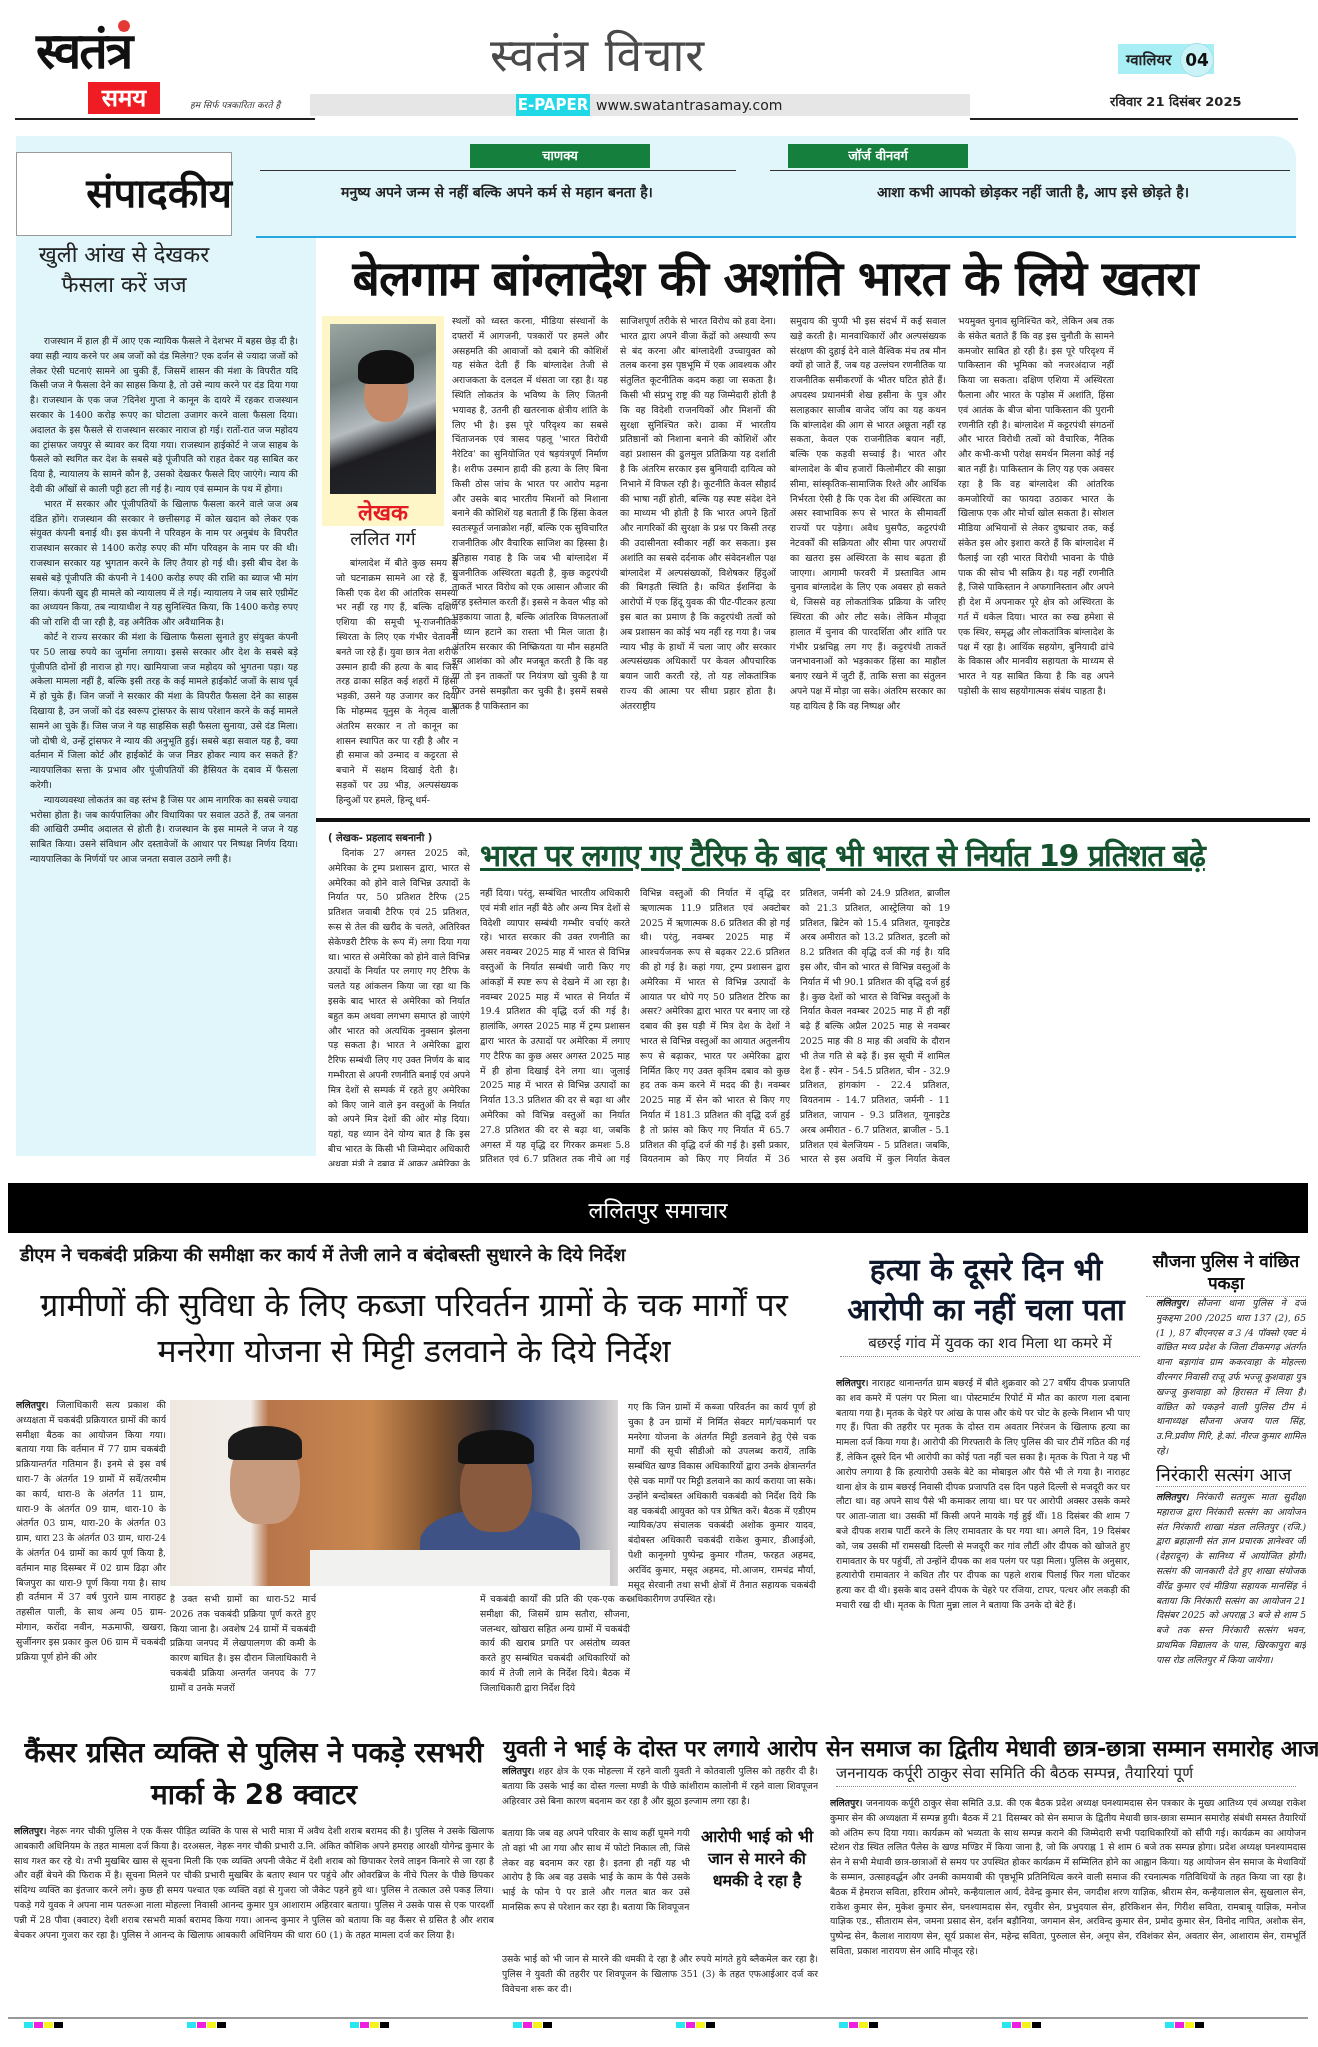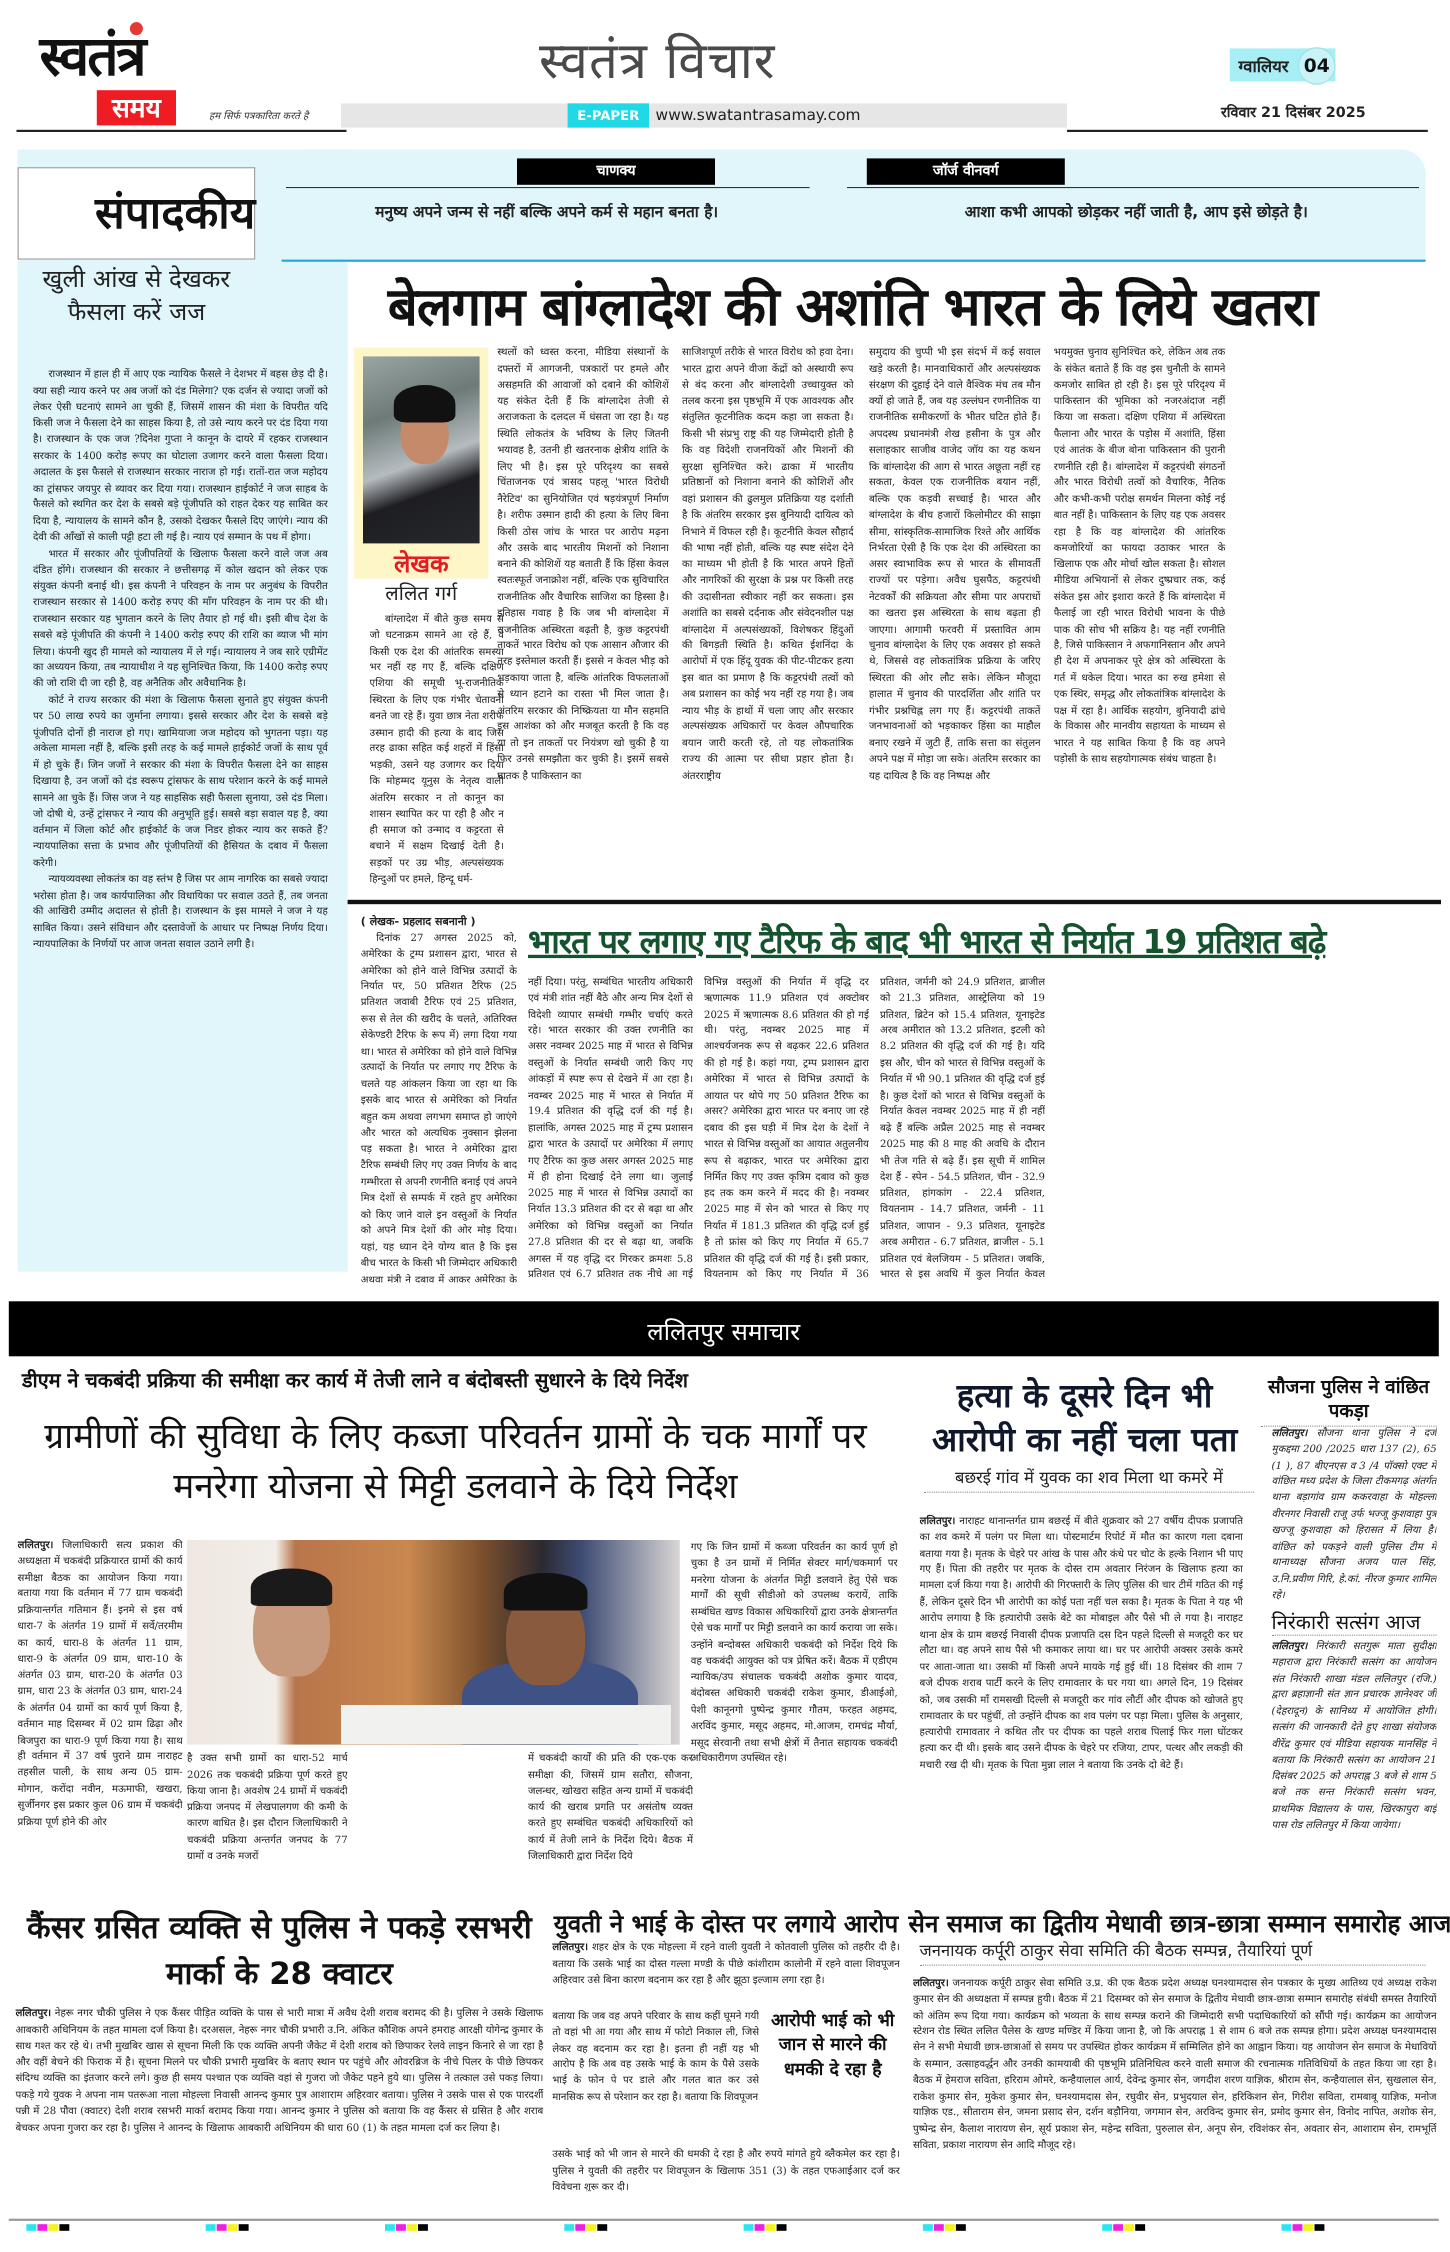--- a/index.html
+++ b/index.html
@@ -11,40 +11,40 @@
   .txt p.noind { text-indent: 0; }
 
   
   #logo-top { left: 36px; top: 22px; font-size: 50px; font-weight: bold; letter-spacing: -2px; color: #111; line-height: 58px; }
   #logo-dot { left: 118px; top: 20px; width: 12px; height: 12px; border-radius: 50%; background: #e53935; }
   #logo-samay { left: 88px; top: 82px; width: 72px; height: 32px; background: #ef1c24; color: #fff; font-size: 24px; font-weight: bold; text-align: center; line-height: 32px; }
   #tagline { left: 190px; top: 98px; font-size: 9px; font-style: italic; color: #333; font-family: "DejaVu Serif", serif; }
   #masthead-rule-left { left: 15px; top: 118px; width: 300px; height: 2px; background: #222; }
   #masthead-grey { left: 310px; top: 94px; width: 660px; height: 22px; background: #e6e6e6; }
   #page-title { left: 490px; top: 26px; font-size: 46px; color: #4a4a4a; line-height: 58px; letter-spacing: 1px; }
-  #epaper { left: 516px; top: 94px; width: 74px; height: 22px; background: #21d8e6; color: #fff; font-size: 12px; font-weight: bold; text-align: center; line-height: 22px; }
+  #epaper { left: 516px; top: 94px; width: 74px; height: 22px; background: #21d8e6; color: #fff; font-size: 15px; font-weight: bold; text-align: center; line-height: 22px; }
   #website { left: 596px; top: 95px; font-size: 14px; color: #222; line-height: 20px; }
   #city-box { left: 1118px; top: 44px; width: 96px; height: 30px; background: #a8eef5; }
   #city { left: 1126px; top: 49px; font-size: 15px; font-weight: bold; color: #222; }
   #page-no-circle { left: 1180px; top: 43px; width: 34px; height: 34px; border-radius: 50%; background: #c9f3f7; border: 1px solid #a0e0e8; }
   #page-no { left: 1180px; top: 50px; width: 34px; text-align: center; font-size: 17px; font-weight: bold; color: #111; }
   #date { left: 1110px; top: 92px; font-size: 13px; font-weight: bold; color: #222; }
   #masthead-rule-right { left: 970px; top: 118px; width: 328px; height: 2px; background: #222; }
 
   
   #edit-bg { left: 16px; top: 136px; width: 300px; height: 1020px; background: #e0f6fb; }
   #edit-title-box { left: 16px; top: 152px; width: 216px; height: 84px; background: #fff; border: 1px solid #999; }
   #edit-title { left: 16px; top: 164px; width: 216px; text-align: right; font-size: 40px; font-weight: bold; color: #111; }
   #edit-head { left: 16px; top: 240px; width: 216px; text-align: center; font-size: 22px; color: #222; line-height: 30px; }
   #edit-body { left: 30px; top: 334px; width: 268px; height: 820px; overflow: hidden; }
 
   
   #quote-panel { left: 256px; top: 136px; width: 1040px; height: 102px; background: #e0f6fb; border-radius: 22px 22px 0 0; }
   #quote-rule-bottom { left: 256px; top: 236px; width: 1040px; height: 2px; background: #26a7e0; }
-  .quote-tab { height: 24px; background: #000000; color: #fff; font-size: 13px; font-weight: bold; text-align: center; line-height: 24px; }
+  .quote-tab { height: 24px; background: #15803d; color: #fff; font-size: 13px; font-weight: bold; text-align: center; line-height: 24px; }
   #quote1-tab { left: 470px; top: 144px; width: 180px; }
   #quote2-tab { left: 788px; top: 144px; width: 180px; }
   #quote1-rule { left: 260px; top: 170px; width: 476px; height: 1px; background: #333; }
   #quote2-rule { left: 770px; top: 170px; width: 520px; height: 1px; background: #333; }
   #quote1 { left: 262px; top: 182px; width: 470px; text-align: center; font-size: 14px; font-weight: bold; color: #222; }
   #quote2 { left: 778px; top: 182px; width: 510px; text-align: center; font-size: 14px; font-weight: bold; color: #222; }
 
   
   #lead-headline { left: 240px; top: 244px; width: 1070px; text-align: center; font-size: 48px; font-weight: bold; color: #111; letter-spacing: -1px; white-space: nowrap; }
   #author-box { left: 322px; top: 316px; width: 122px; height: 210px; background: #fff6c7; }

